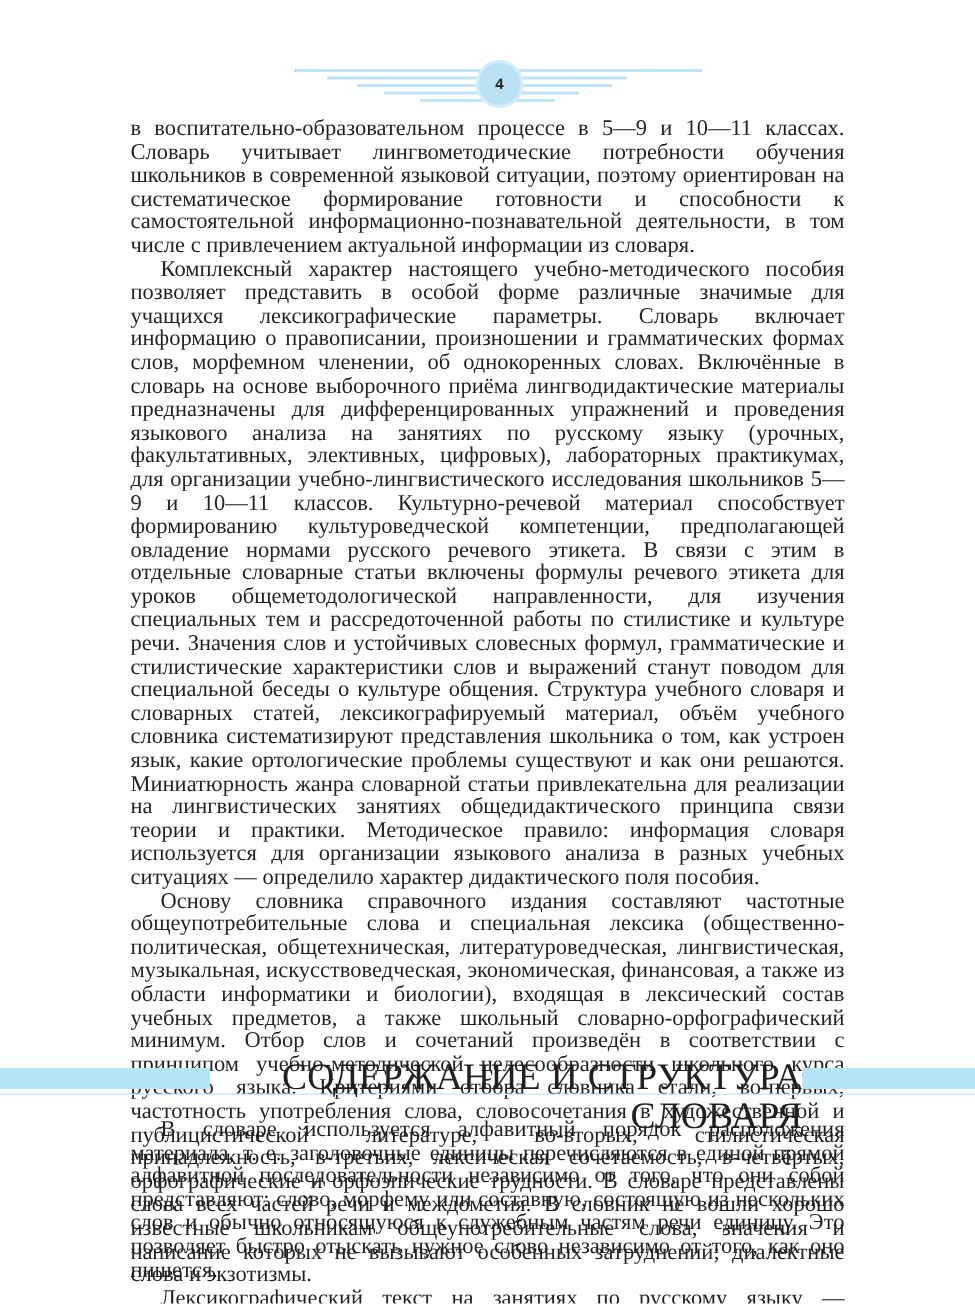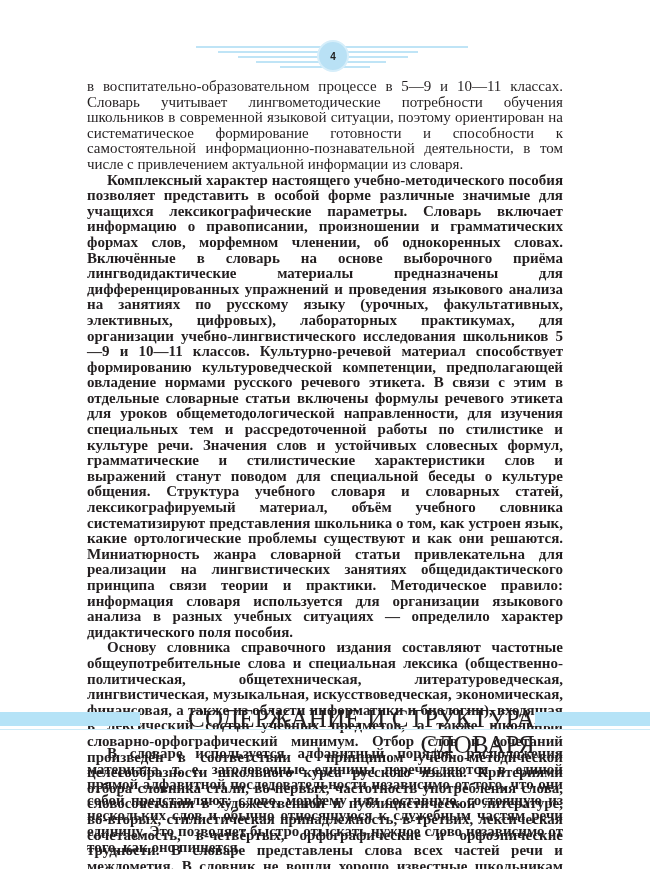--- a/index.html
+++ b/index.html
@@ -9,21 +9,21 @@
     .header { position: absolute; left: 0; top: 0; width: 650px; height: 85px; }
     .hline { position: absolute; height: 2px; background: #bfe4f6; }
     .page-badge { position: absolute; left: 317px; top: 40px; width: 32px; height: 32px;
                   border-radius: 50%; background: #b9e1f5; border: 2px solid #d6eefa;
                   box-sizing: border-box; display: flex; align-items: center; justify-content: center;
                   font-family: "Liberation Sans", sans-serif; font-weight: bold; font-size: 10px; color: #222; }
 
     .text-block { position: absolute; left: 87px; width: 476px; font-size: 15px;
                   line-height: 15.6px; text-align: justify; hyphens: manual; }
     .text-block p { margin: 0; text-indent: 0; }
-    .text-block p.indent { text-indent: 20px; font-weight: bold; }
+    .text-block p.indent { text-indent: 20px; }
 
     .section-heading { position: absolute; left: 0; top: 706px; width: 650px; height: 30px; }
     .band-left { position: absolute; left: 0; top: 6px; width: 140px; height: 14px; background: #b5e3f7; }
     .band-right { position: absolute; left: 535px; top: 6px; width: 115px; height: 14px; background: #b5e3f7; }
     .band-line { position: absolute; left: 0; top: 23px; width: 650px; height: 1px; background: #cdebf8; }
     .heading-title { position: absolute; left: 140px; top: 0; width: 395px; text-align: right;
                      font-family: "Liberation Serif", serif; font-weight: normal; font-size: 25px;
                      letter-spacing: 0.2px; line-height: 26px; color: #231f20; }
   </style>
 </head>

